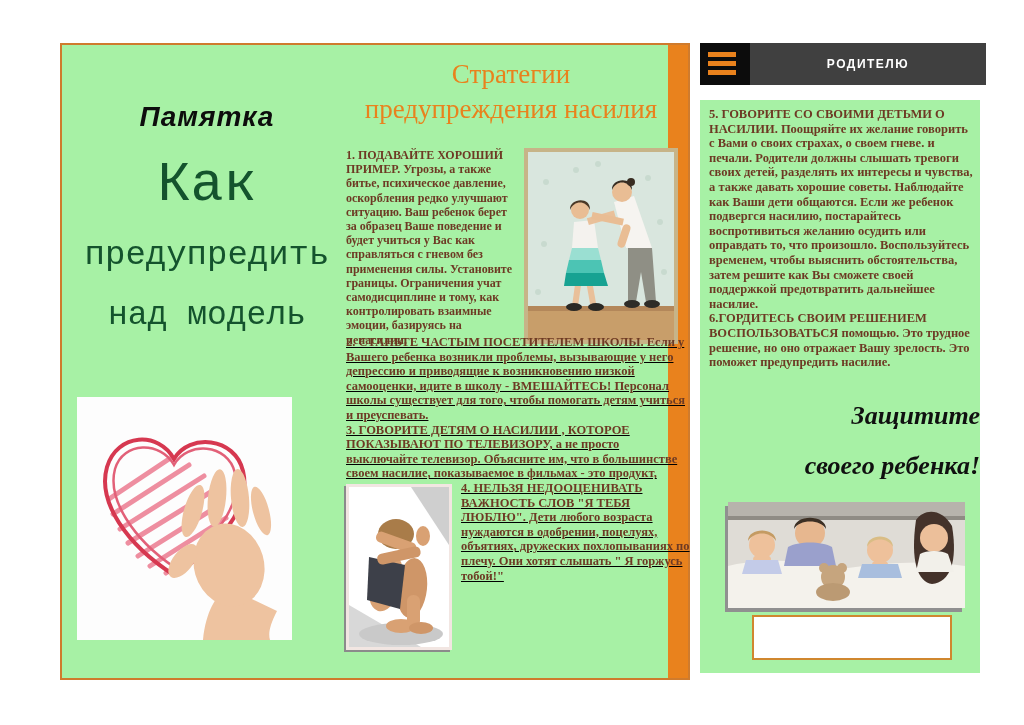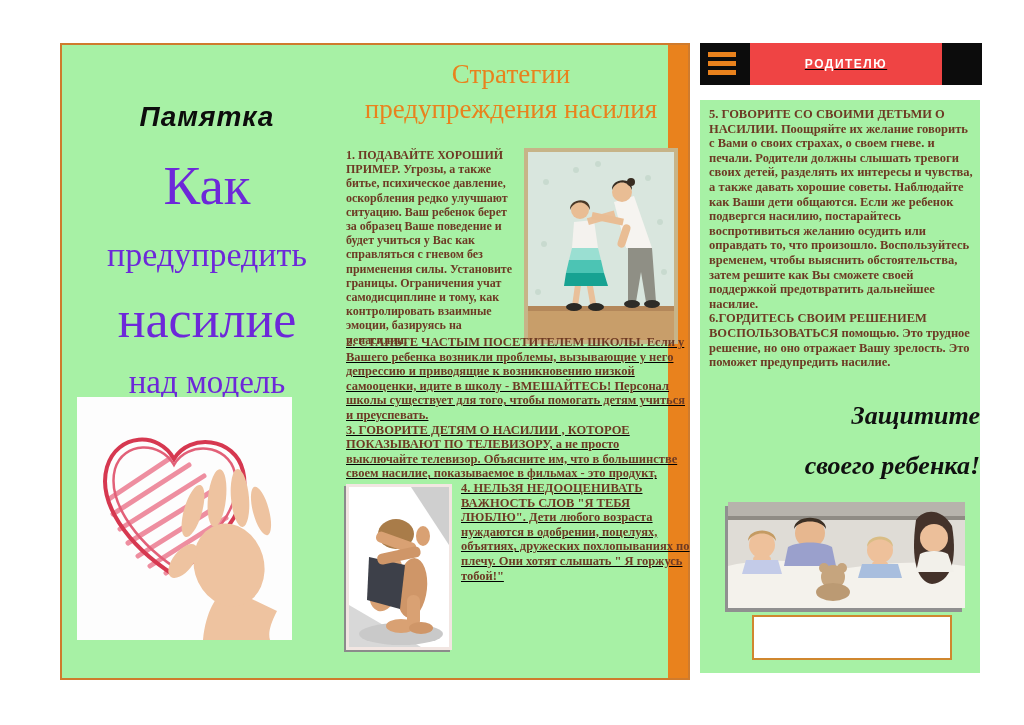--- a/index.html
+++ b/index.html
@@ -7,21 +7,21 @@
         font-family:"Liberation Serif",serif;}
 
   
   .spread{position:absolute;left:60px;top:43px;width:630px;height:637px;
           background:#a7f1a5;border:2px solid #cf7b2d;box-sizing:border-box;}
   .spine{position:absolute;right:0;top:0;width:20px;height:100%;background:#e9821d;}
 
   .badge{position:absolute;left:0;top:56px;width:290px;text-align:center;
          font-family:"Liberation Sans",sans-serif;font-weight:bold;font-style:italic;
          font-size:28px;color:#0d0d0d;letter-spacing:1px;}
-  .left-title{position:absolute;left:0;top:104px;width:290px;text-align:center;color:#6d28d9;}
+  .left-title{position:absolute;left:0;top:104px;width:290px;text-align:center;color:#14532d;font-family:Liberation Mono, monospace;}
   .left-title span{display:block;}
   .t1{font-size:55px;line-height:74px;}
   .t2{font-size:34px;line-height:64px;}
   .t3{font-size:52px;line-height:66px;}
   .t4{font-size:33px;line-height:58px;}
 
   .heart-frame{position:absolute;left:15px;top:352px;width:215px;height:243px;background:#fdfdfd;}
   .heart-frame svg{display:block;width:100%;height:100%;}
 
   .mid-heading{position:absolute;left:278px;top:12px;width:342px;text-align:center;
@@ -38,22 +38,22 @@
 
   .mid-items{position:absolute;left:284px;top:290px;width:346px;text-decoration:underline;}
   .boy-frame{float:left;width:100px;height:160px;margin:3px 9px 2px 0;
              border:3px solid #f2e6e2;box-shadow:-2px 2px 0 #8b8b8b;background:#fff;}
   .boy-frame svg{display:block;width:100%;height:100%;}
 
   
   .hdr{position:absolute;left:700px;top:43px;width:282px;height:42px;background:#0c0c0c;}
   .menu-icon{position:absolute;left:8px;top:9px;width:28px;height:24px;}
   .menu-icon i{display:block;height:5px;margin-bottom:4px;background:#e9821d;}
-  .hdr-orange{position:absolute;left:50px;top:0;width:192px;height:42px;background:#ef4444;
-              display:flex;align-items:center;justify-content:center;text-decoration:underline;}
+  .hdr-orange{position:absolute;left:50px;top:0;width:236px;height:42px;background:#404040;
+              display:flex;align-items:center;justify-content:center;}
   .hdr-label{color:#ffffff;font-family:"Liberation Sans",sans-serif;font-weight:bold;
              font-size:12px;letter-spacing:1.5px;}
 
   .rpanel{position:absolute;left:700px;top:100px;width:280px;height:573px;background:#a7f1a5;}
   .right-body{position:absolute;left:9px;top:7px;width:265px;}
   .slogan{position:absolute;left:0;top:298px;width:280px;text-align:right;color:#101010;
           font-weight:bold;font-style:italic;font-size:26px;}
   .slogan span{display:block;line-height:36px;}
   .slogan .l2{margin-top:14px;}
 
@@ -68,21 +68,20 @@
 
 <div class="page">
 
   <div class="spread">
     <div class="spine"></div>
 
     <div class="badge">Памятка</div>
     <div class="left-title">
       <span class="t1">Как</span>
       <span class="t2">предупредить</span>
-      <span class="t3">насилие</span>
       <span class="t4">над модель</span>
     </div>
 
     <div class="heart-frame">
       <svg viewBox="0 0 215 243" xmlns="http://www.w3.org/2000/svg">
         <rect width="215" height="243" fill="#fdfdfd"></rect>
         <g stroke="#e8607a" stroke-width="5" stroke-linecap="round" opacity="0.7">
           <line x1="32" y1="102" x2="92" y2="62"></line>
           <line x1="36" y1="117" x2="112" y2="68"></line>
           <line x1="43" y1="132" x2="127" y2="79"></line>

